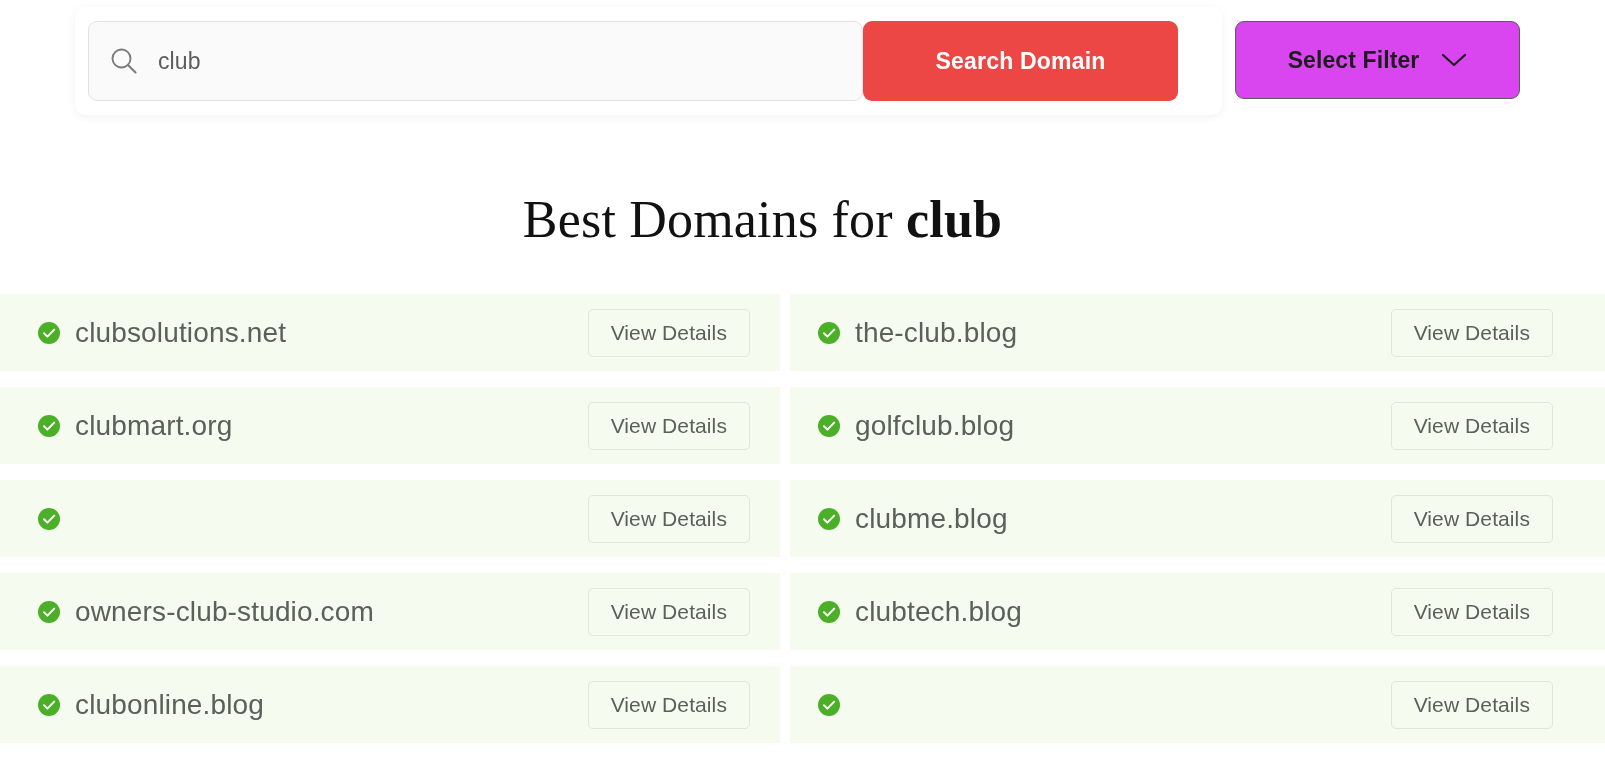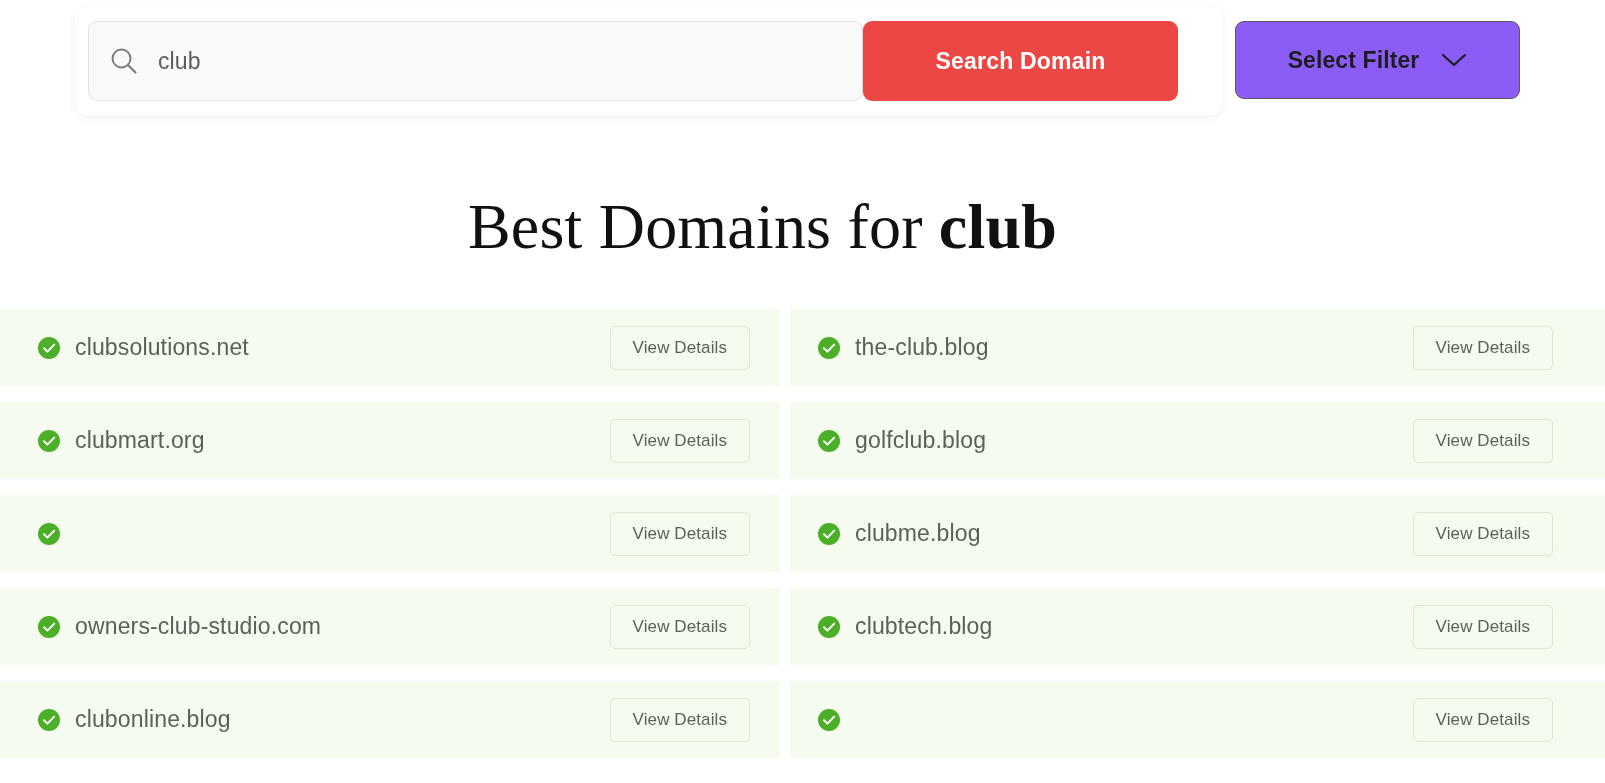--- a/index.html
+++ b/index.html
@@ -90,21 +90,21 @@
     letter-spacing: 0.2px;
     cursor: pointer;
   }
 
   .filter-btn {
     position: absolute;
     left: 1235px;
     top: 21px;
     width: 285px;
     height: 78px;
-    background: #8b5cf6;
+    background: #d946ef;
     border: 1px solid #5a5a5a;
     border-radius: 9px;
     display: flex;
     align-items: center;
     justify-content: center;
     gap: 22px;
     cursor: pointer;
   }
 
   .filter-label {
@@ -118,21 +118,21 @@
     width: 26px;
     height: 16px;
     display: block;
   }
 
   
   .heading {
     width: 1525px;
     text-align: center;
     font-family: "Liberation Serif", serif;
-    font-size: 64px;
+    font-size: 52px;
     font-weight: normal;
     color: #111111;
     margin-top: 68px;
     letter-spacing: 0.2px;
   }
   .heading .kw { font-weight: bold; }
 
   
   .results {
     position: relative;
@@ -158,37 +158,37 @@
   .row-right { padding-left: 28px; padding-right: 32px; }
 
   .check-icon {
     width: 22px;
     height: 22px;
     flex: 0 0 22px;
     display: block;
   }
 
   .domain-name {
-    font-size: 23px;
+    font-size: 28px;
     color: #5b6159;
     margin-left: 15px;
     letter-spacing: 0.15px;
     white-space: nowrap;
   }
 
   .spacer { flex: 1 1 auto; }
 
   .details-btn {
     flex: 0 0 auto;
     background: transparent;
     border: 1px solid #dfe8d8;
     border-radius: 5px;
     color: #5b6159;
     font-family: "Liberation Sans", sans-serif;
-    font-size: 17px;
+    font-size: 21px;
     padding: 11px 22px;
     cursor: pointer;
     white-space: nowrap;
     letter-spacing: 0.1px;
   }
 
   .row-left .details-btn  { margin-right: 14px; }
   .row-right .details-btn { margin-right: 20px; }
 </style>
 </head>

